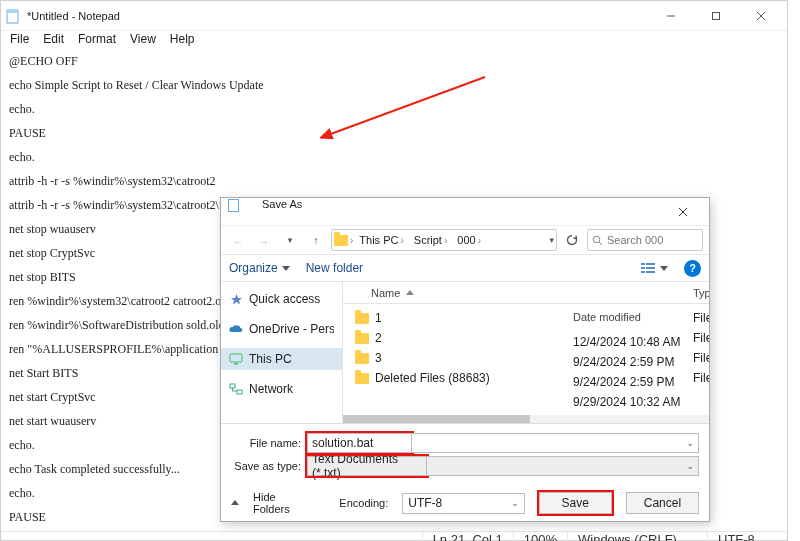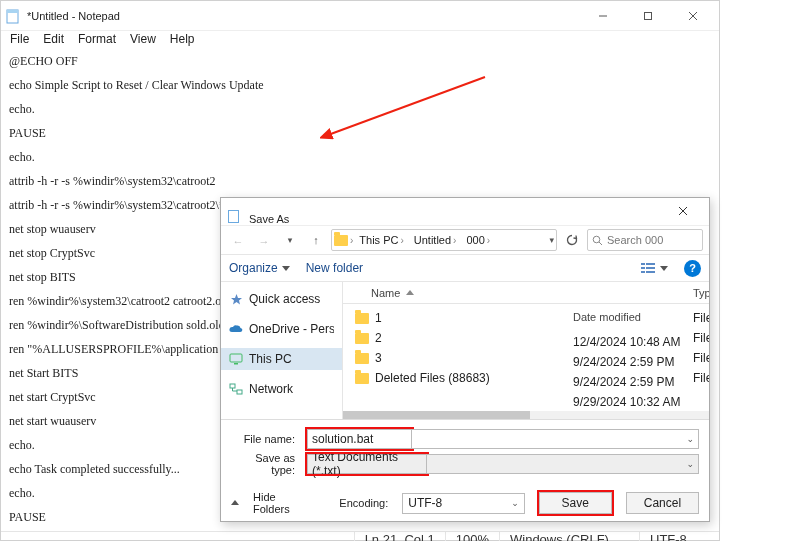--- a/index.html
+++ b/index.html
@@ -1,34 +1,34 @@
 <!DOCTYPE html>
 <html><head>
 <meta charset="utf-8">
 <style>
   * { box-sizing: border-box; font-family: "Segoe UI", Tahoma, sans-serif; }
   body { margin:0; width:800px; height:541px; background:#fff; overflow:hidden; position:relative; font-size:11px; color:#222; }
-  .np-window { width:720px; height:541px; border:1px solid #d0d0d0; background:#fff; display:flex; flex-direction:column; }
+  .np-window { width:788px; height:541px; border:1px solid #d0d0d0; background:#fff; display:flex; flex-direction:column; }
   .titlebar { height:30px; display:flex; align-items:center; padding:0 4px; border-bottom:1px solid #eee; }
   .titlebar .icon { width:16px; height:16px; margin-right:6px; display:flex; align-items:center; justify-content:center; }
   .win-controls { margin-left:auto; display:flex; }
   .win-btn { width:45px; height:30px; display:flex; align-items:center; justify-content:center; color:#666; }
   .menubar { height:19px; display:flex; align-items:center; padding:0 2px; gap:0; font-size:12px; }
   .menubar span { padding:1px 7px; }
   .editor { flex:1; padding:2px 8px; font-family: Liberation Serif, serif; font-size:12px; line-height:24px; white-space:pre; position:relative; }
   .statusbar { height:22px; border-top:1px solid #e5e5e5; display:flex; align-items:center; font-size:13px; color:#333; }
   .statusbar .seg { padding:0 10px; border-left:1px solid #e5e5e5; height:100%; display:flex; align-items:center; }
   .statusbar .spacer { flex:1; }
 
   
   .arrow { position:absolute; left:320px; top:75px; pointer-events:none; }
 
   
   .dialog { position:absolute; left:220px; top:197px; width:490px; height:325px; background:#fff; border:1px solid #aaa; box-shadow:2px 3px 10px rgba(0,0,0,0.2); display:flex; flex-direction:column; }
-  .dlg-title { height:28px; display:flex; align-items:flex-end; padding:0 6px; border-bottom:1px solid #eee; }
+  .dlg-title { height:28px; display:flex; align-items:flex-start; padding:0 6px; border-bottom:1px solid #eee;gap:13px; }
   .dlg-title .icon { width:16px; height:16px; margin-right:6px; }
   .dlg-close { margin-left:auto; width:40px; height:28px; display:flex; align-items:center; justify-content:center; }
   .addrbar { height:28px; display:flex; align-items:center; padding:2px 6px; gap:4px; }
   .addr-btn { width:22px; height:22px; display:flex; align-items:center; justify-content:center; color:#555; border-radius:2px; }
   .addr-btn.disabled { color:#bbb; }
   .breadcrumb { flex:1; height:22px; display:flex; align-items:center; border:1px solid #ccc; border-radius:2px; padding:0 2px; gap:2px; font-size:11px; }
   .crumb { padding:0 4px; display:flex; align-items:center; gap:2px; }
   .refresh-btn { width:22px; height:22px; display:flex; align-items:center; justify-content:center; color:#555; }
   .search { width:116px; height:22px; border:1px solid #ccc; border-radius:2px; display:flex; align-items:center; gap:4px; padding:0 4px; color:#777; }
   .toolbar2 { height:28px; display:flex; align-items:center; border-top:1px solid #e6e6e6; border-bottom:1px solid #e6e6e6; padding:0 8px; gap:16px; font-size:12px; }
@@ -49,21 +49,21 @@
   .file-row { height:20px; display:flex; align-items:center; font-size:12px; }
   .file-row .col-name { padding-left:12px; display:flex; gap:6px; align-items:center; }
   .folder-ico { width:14px; height:11px; background:#ffcf4b; border-radius:1px; position:relative; }
   .folder-ico:before { content:""; position:absolute; left:0; top:-3px; width:6px; height:3px; background:#ffcf4b; border-radius:1px 1px 0 0; }
   .list-rows { flex:1; padding:4px 0; overflow:hidden; }
   .list-scroll { height:8px; background:#f1f1f1; display:flex; align-items:center; }
   .list-scroll .thumb { width:50%; height:8px; background:#c8c8c8; }
 
   .bottom-form { padding:6px 10px 8px 10px; }
   .form-row { display:flex; align-items:center; margin:3px 0; }
-  .form-row label { width:76px; text-align:right; padding-right:12px; font-size:11px; }
+  .form-row label { width:76px; text-align:right; padding-right:6px; font-size:11px; }
   .form-field { flex:1; height:20px; border:1px solid #bbb; background:#fff; display:flex; align-items:center; padding:0 4px; font-size:12px; }
   .form-row.type .form-field { background:#eee; }
   .red-box { outline:2px solid #e11; outline-offset:0; }
   .dlg-footer { display:flex; align-items:center; padding:4px 10px 6px 10px; gap:14px; }
   .dlg-footer .spacer { flex:1; }
   .f-btn { width:78px; height:22px; border:1px solid #bbb; background:#f3f3f3; display:flex; align-items:center; justify-content:center; font-size:12px; }
   .enc-select { width:130px; height:21px; border:1px solid #bbb; background:#fff; display:flex; align-items:center; justify-content:space-between; padding:0 5px; font-size:12px; }
   .chev { font-size:9px; color:#555; }
   .caret-down { width:0; height:0; border-left:4px solid transparent; border-right:4px solid transparent; border-top:5px solid #555; }
   .chev-r { color:#888; font-size:10px; }
@@ -172,21 +172,21 @@
     <div class="breadcrumb">
       <span class="ico">
           <span class="folder-ico"></span>
         </span>
       <span class="chev-r">›</span>
       <span class="crumb">
           <span>This PC</span>
           <span class="chev-r"> ›</span>
         </span>
       <span class="crumb">
-          <span>Untitled</span>
+          <span>Script</span>
           <span class="chev-r"> ›</span>
         </span>
       <span class="crumb">
           <span>000</span>
           <span class="chev-r"> ›</span>
         </span>
       <span style="flex:1"></span>
       <span class="chev">▾</span>
     </div>
     <div class="refresh-btn">

